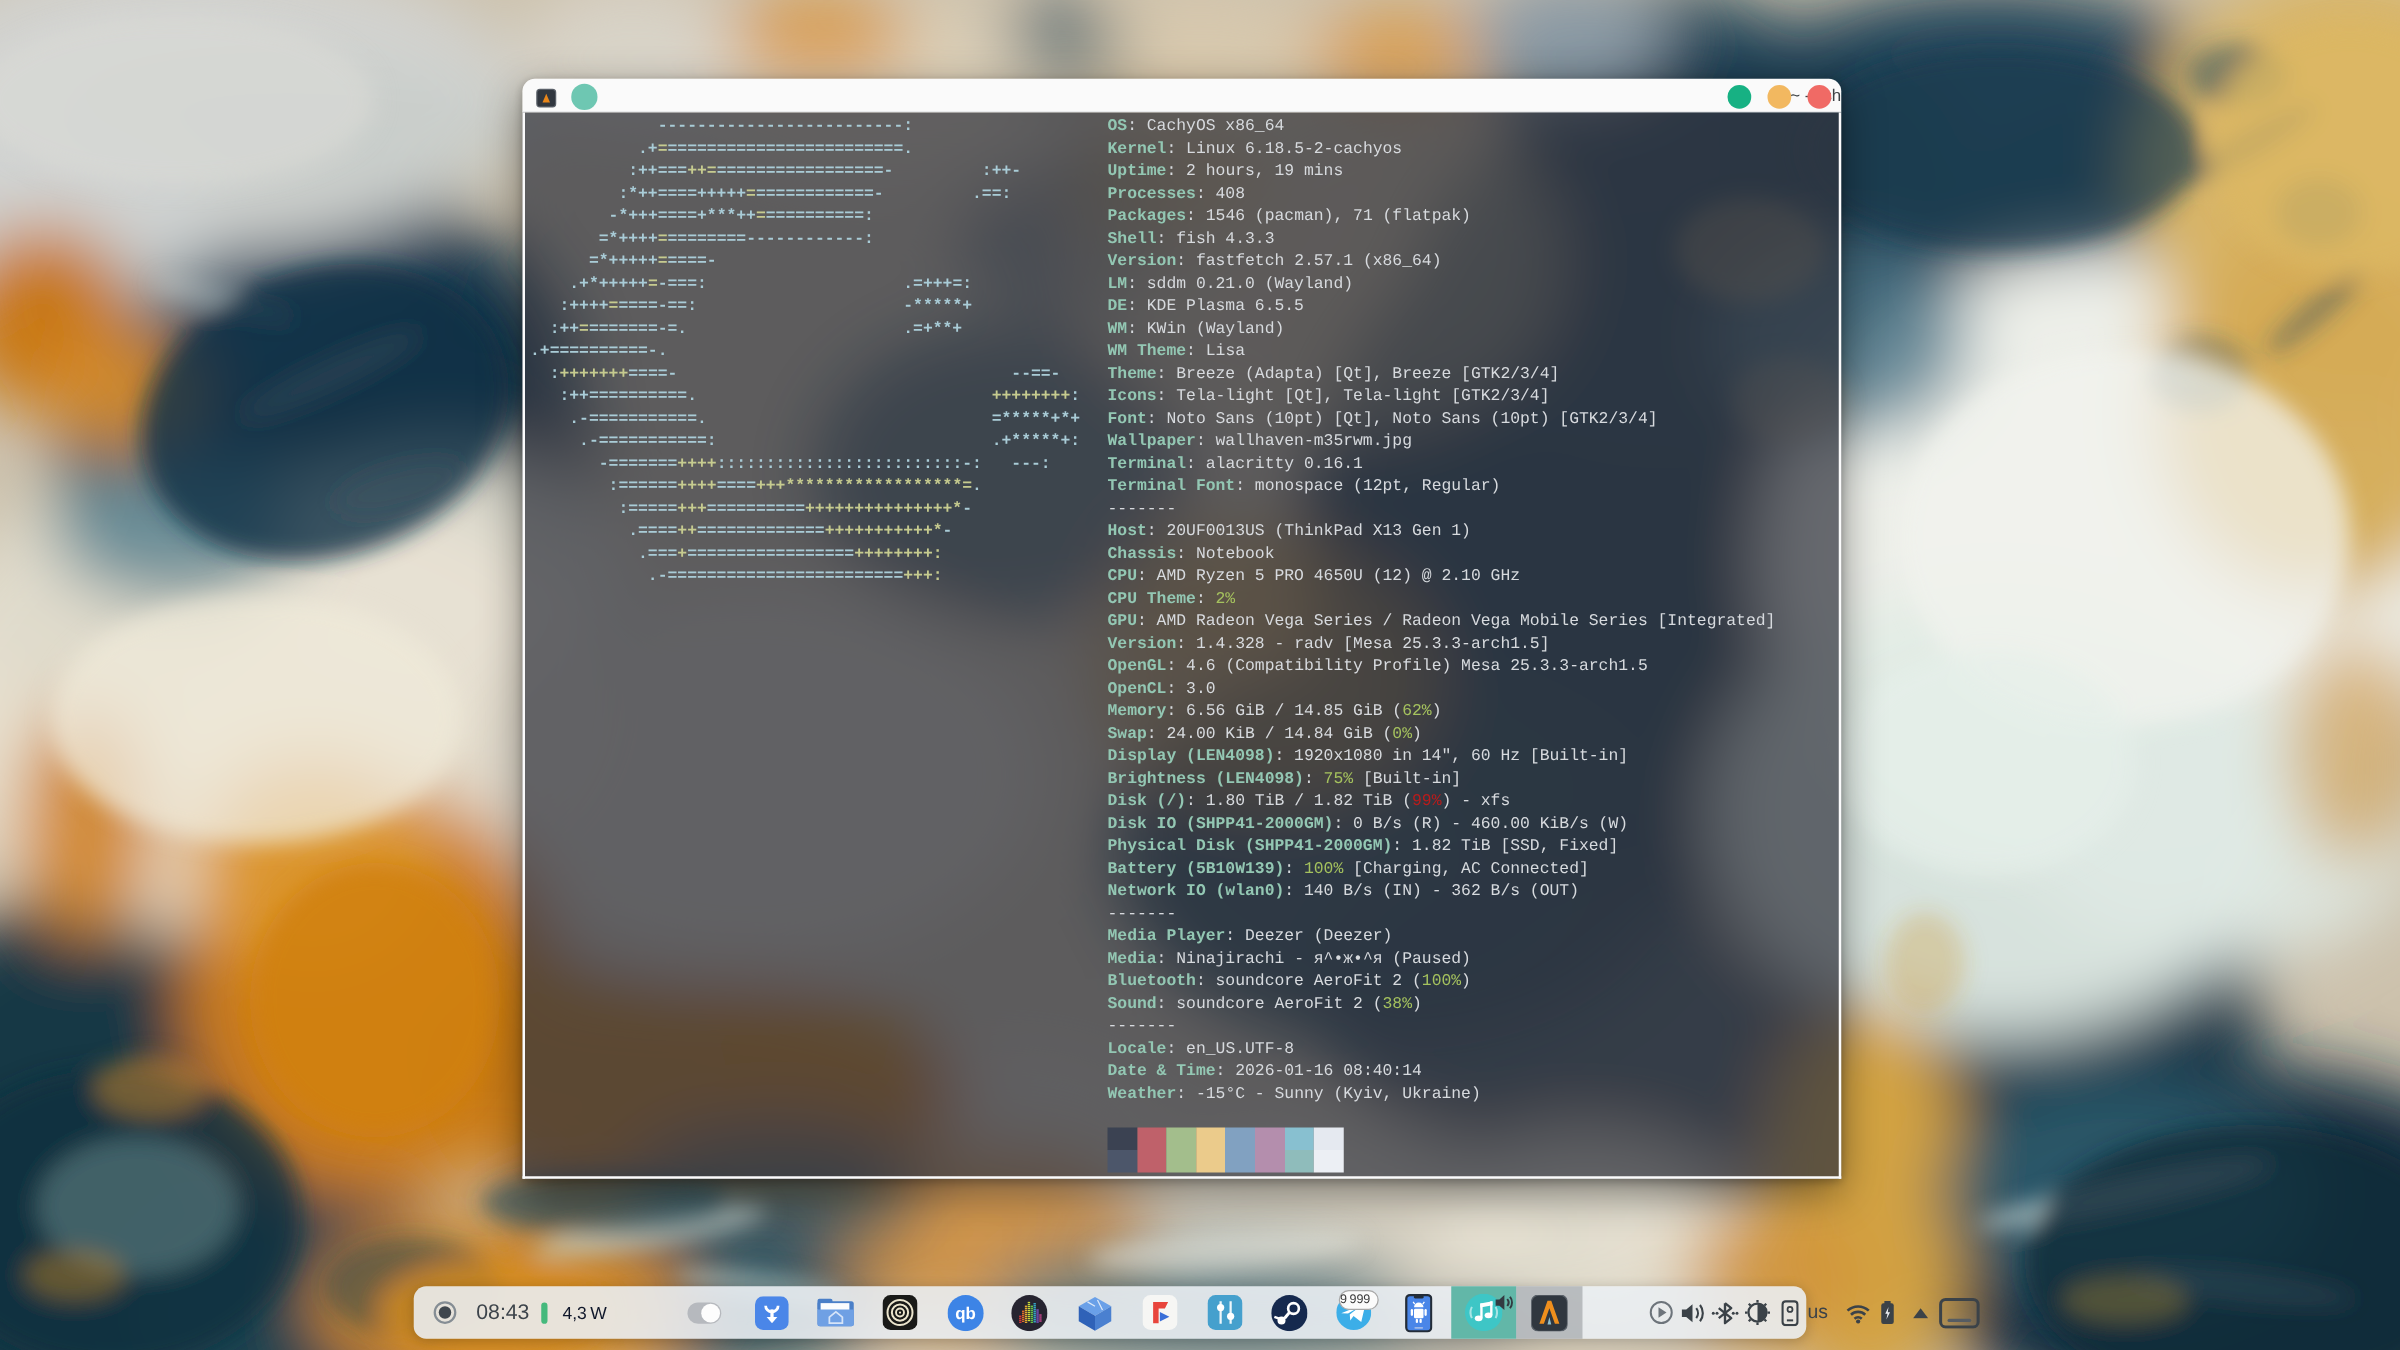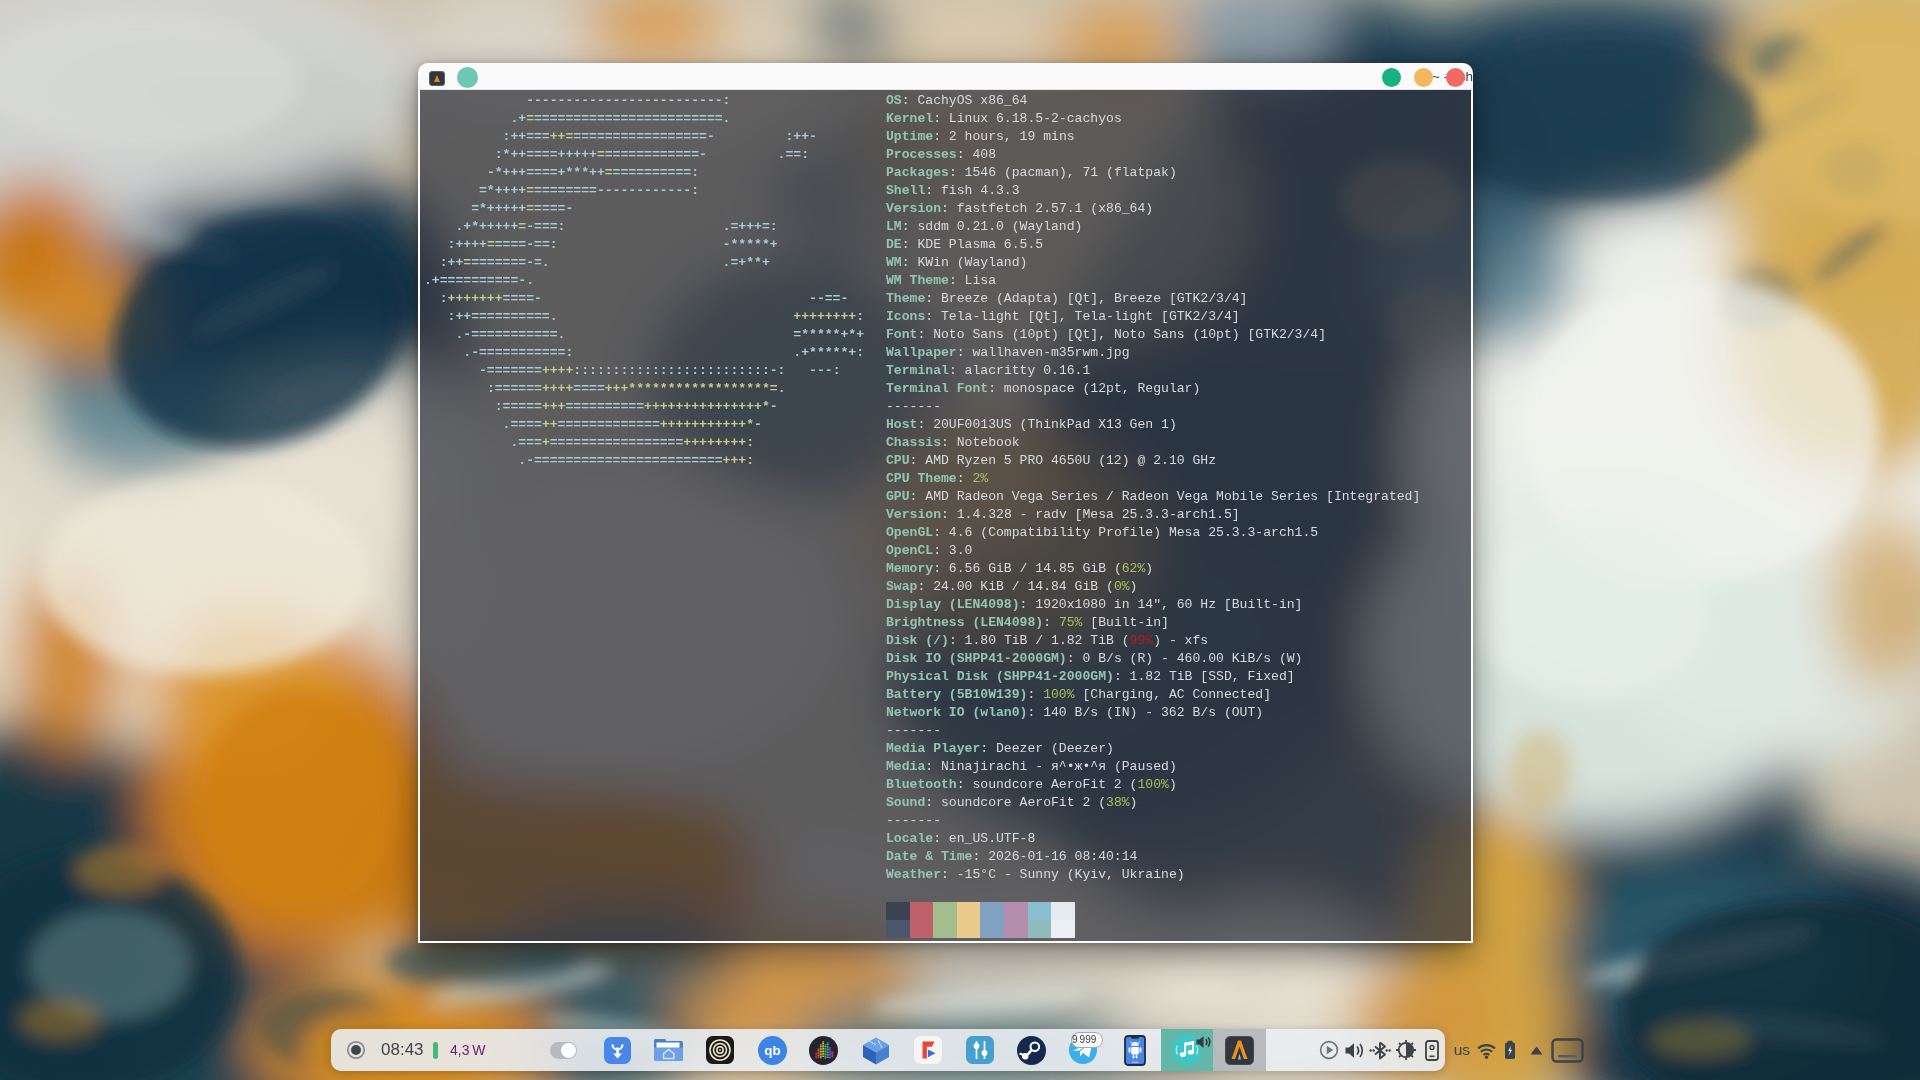--- a/index.html
+++ b/index.html
@@ -234,21 +234,21 @@
     </div>
   </div>
 <div id="tealdot"></div>
 <div id="panel">
     <svg style="position:absolute;left:15px;top:11px" width="20" height="20" viewBox="0 0 20 20">
       <circle cx="10" cy="10" r="8.2" fill="none" stroke="#858d94" stroke-width="1.8"></circle>
       <circle cx="10" cy="10" r="5" fill="#3f464d"></circle>
     </svg>
     <div style="position:absolute;left:50px;top:0;height:42px;line-height:42px;font-size:17px;color:#3d444b">08:43</div>
     <div style="position:absolute;left:102px;top:12.5px;width:5px;height:17px;background:#45b97c;border-radius:2.5px"></div>
-    <div style="position:absolute;left:119px;top:0;height:42px;line-height:42px;font-size:14px;color:#701a75">4,3 W</div>
+    <div style="position:absolute;left:119px;top:0;height:42px;line-height:42px;font-size:14px;color:#0f172a">4,3 W</div>
     <div style="position:absolute;left:219px;top:12.5px;width:27px;height:17px;background:#b6b9be;border-radius:8.5px"></div>
     <div style="position:absolute;left:230px;top:13.5px;width:15px;height:15px;background:#fdfdfd;border-radius:50%"></div>
     <div style="position:absolute;left:830px;top:0;width:52px;height:42px;background:#62b7a8"></div>
     <div style="position:absolute;left:882px;top:0;width:53px;height:42px;background:rgba(125,128,134,0.45)"></div>
     <svg style="position:absolute;left:272.5px;top:7.5px" width="27" height="27" viewBox="0 0 27 27">
       <rect width="27" height="27" rx="6.5" fill="#4a86e8"></rect>
       <path d="M8.5 7.5 a5 5 0 0 0 10 0" stroke="#fff" stroke-width="2.2" fill="none"></path>
       <rect x="12.3" y="10.5" width="2.6" height="7" fill="#fff"></rect>
       <polygon points="9.3,16.5 17.9,16.5 13.6,21.5" fill="#fff"></polygon>
     </svg>
@@ -409,21 +409,21 @@
     <svg style="position:absolute;left:1065px;top:11px" width="20" height="20" viewBox="0 0 20 20">
       <circle cx="10" cy="10" r="7.2" fill="none" stroke="#3b4248" stroke-width="1.8"></circle>
       <path d="M10 2.8 A7.2 7.2 0 0 1 10 17.2 Z" fill="#3b4248"></path>
       <path d="M10 0 v2 M10 18 v2 M0 10 h2 M18 10 h2 M3 3 l1.4 1.4 M15.6 15.6 l1.4 1.4 M17 3 l-1.4 1.4 M4.4 15.6 L3 17" stroke="#3b4248" stroke-width="1.8"></path>
     </svg>
     <svg style="position:absolute;left:1094px;top:10.5px" width="14" height="21" viewBox="0 0 14 21">
       <rect x="1" y="1" width="12" height="19" rx="2.5" fill="none" stroke="#3b4248" stroke-width="1.8"></rect>
       <circle cx="7" cy="7.5" r="2" fill="none" stroke="#3b4248" stroke-width="1.4"></circle>
       <rect x="4.5" y="15.5" width="5" height="1.6" fill="#3b4248"></rect>
     </svg>
-    <div style="position:absolute;left:1115px;top:0;height:42px;line-height:42px;font-size:15.5px;color:#3b4248;width:24px;text-align:right">us</div>
+    <div style="position:absolute;left:1115px;top:0;height:42px;line-height:42px;font-size:15.5px;color:#3b4248;width:24px;text-align:left">us</div>
     <svg style="position:absolute;left:1144.5px;top:14px" width="21" height="16" viewBox="0 0 21 16">
       <path d="M2 5.5 a12.5 12.5 0 0 1 17 0" stroke="#3b4248" stroke-width="2.1" fill="none"></path>
       <path d="M4.8 8.8 a8.3 8.3 0 0 1 11.4 0" stroke="#3b4248" stroke-width="2.1" fill="none"></path>
       <path d="M7.6 12 a4.2 4.2 0 0 1 5.8 0" stroke="#3b4248" stroke-width="2.1" fill="none"></path>
       <circle cx="10.5" cy="14.2" r="1.7" fill="#3b4248"></circle>
     </svg>
     <svg style="position:absolute;left:1173px;top:11px" width="12" height="20" viewBox="0 0 12 20">
       <rect x="3.5" y="0.8" width="5" height="2.5" fill="#3b4248"></rect>
       <rect x="1" y="2.6" width="10" height="16.5" rx="1.8" fill="#3b4248"></rect>
       <polygon points="6.8,5.5 4.2,11 6,11 5.1,15.5 8,9.8 6.2,9.8" fill="#edf0f3"></polygon>

